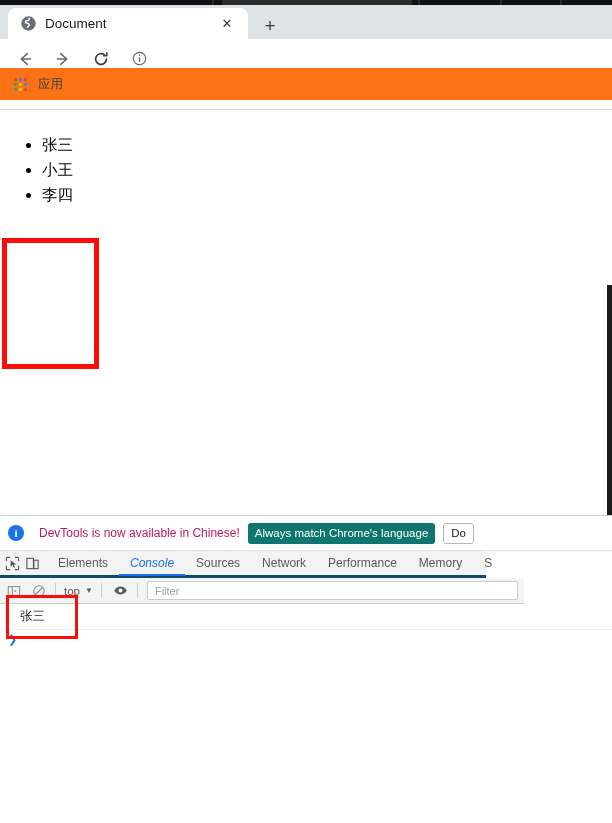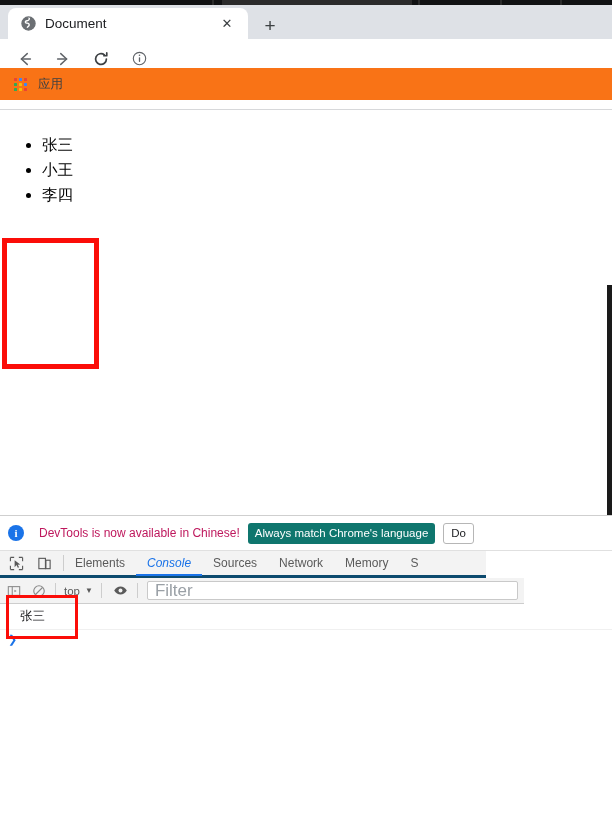--- a/index.html
+++ b/index.html
@@ -191,21 +191,21 @@
   .ct-context {
     display:flex; align-items:center; font-size:11.5px; color:#5a5a5a;
     padding:0 3px;
   }
   .ct-caret { margin-left:5px; font-size:8px; }
   .ct-filter {
     flex:1 1 auto; height:19px; margin-left:4px; margin-right:6px;
     background:#fff; border:1px solid #c9c9c9; border-radius:2px;
     display:flex; align-items:center;
   }
-  .ct-filter span { margin-left:7px; font-size:17px; color:#9aa0a6; }
+  .ct-filter span { margin-left:7px; font-size:11px; color:#9aa0a6; }
 
   .dt-console-body {
     position:absolute; left:0; top:88px; width:612px; height:220px;
     background:#ffffff;
   }
   .console-msg {
     position:relative; height:26px; padding-left:20px;
     display:flex; align-items:center;
     font-size:12.5px; color:#202124;
     border-bottom:1px solid #f0f0f0;
@@ -328,20 +328,21 @@
         <svg width="15" height="15" viewBox="0 0 16 16">
           <rect x="2" y="2.5" width="7" height="11" fill="none" stroke="#5a5a5a" stroke-width="1.2"></rect>
           <rect x="9.5" y="4.5" width="4.5" height="9" fill="none" stroke="#5a5a5a" stroke-width="1.2"></rect>
         </svg>
       </span>
       <span class="dt-vsep"></span>
       <span class="dt-tab">Elements</span>
       <span class="dt-tab active">Console</span>
       <span class="dt-tab">Sources</span>
       <span class="dt-tab">Network</span>
+      <span class="dt-tab">Performance</span>
       <span class="dt-tab">Memory</span>
       <span class="dt-tab">S</span>
     </div>
 
     <div class="dt-console-toolbar">
       <span class="ct-icon">
         <svg width="14" height="14" viewBox="0 0 16 16">
           <rect x="1.5" y="3" width="13" height="10" fill="none" stroke="#8a8a8a" stroke-width="1.2"></rect>
           <line x1="6" y1="3" x2="6" y2="13" stroke="#8a8a8a" stroke-width="1.2"></line>
           <path d="M8.5 6.5 L11 8 L8.5 9.5z" fill="#8a8a8a"></path>

